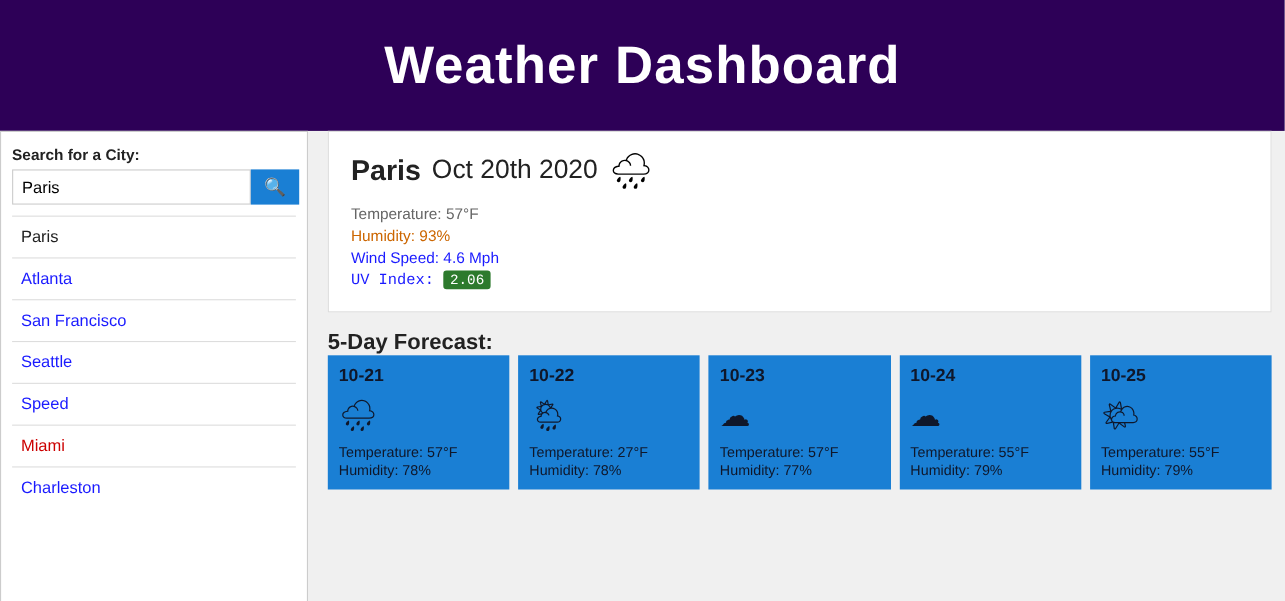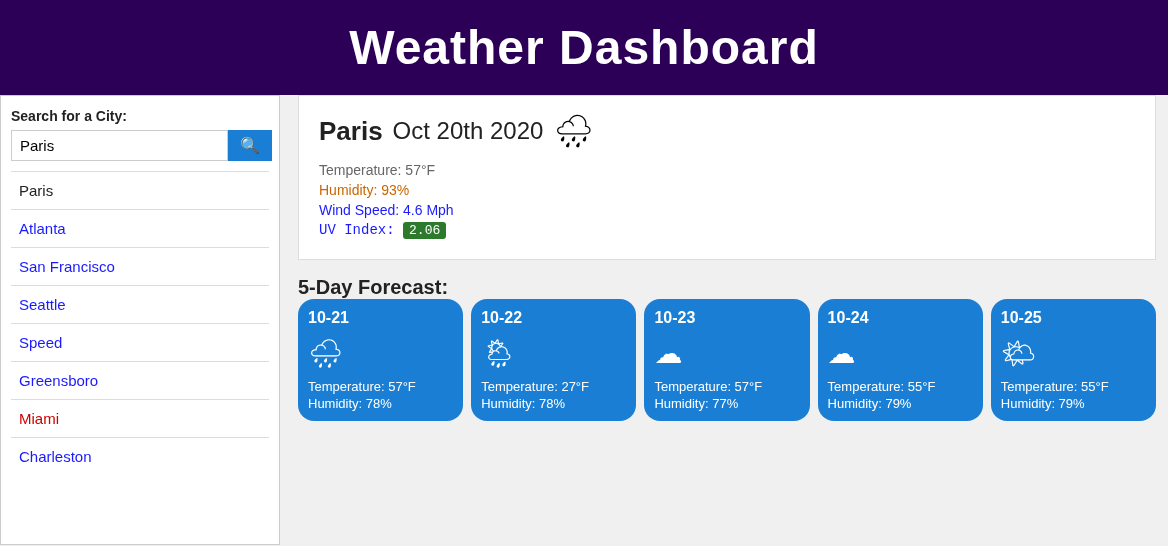--- a/index.html
+++ b/index.html
@@ -2,21 +2,21 @@
 <html><head>
   <meta charset="utf-8">
   <style>
     * { box-sizing: border-box; margin: 0; padding: 0; }
     body { font-family: Arial, sans-serif; background: #f0f0f0; }
 
     .header {
       background: #2d0057;
       color: white;
       text-align: center;
-      padding: 20px 0;
+      padding: 32px 0;
       font-size: 48px;
       font-weight: bold;
       letter-spacing: 1px;
     }
 
     .main-layout {
       display: flex;
       gap: 6px;
       min-height: 450px;
     }
@@ -140,22 +140,22 @@
       color: #222;
     }
 
     .forecast-cards {
       display: flex;
       gap: 8px;
     }
 
     .forecast-card {
       background: #1a7fd4;
-      color: #ffffff;
-      border-radius: 16px;
+      color: #0f172a;
+      border-radius: 0;
       padding: 10px 10px 10px 10px;
       flex: 1;
       min-width: 0;
     }
 
     .forecast-date {
       font-size: 16px;
       font-weight: bold;
       margin-bottom: 6px;
     }
@@ -193,21 +193,20 @@
       <button class="search-button">
         <span>🔍</span>
       </button>
     </div>
     <ul class="city-list">
       <li class="city-paris">Paris</li>
       <li>Atlanta</li>
       <li>San Francisco</li>
       <li>Seattle</li>
       <li>Speed</li>
-      <li>Greensboro</li>
       <li class="city-miami">Miami</li>
       <li>Charleston</li>
     </ul>
   </div>
 
   <div class="content">
 
     <div class="current-weather-card">
       <div class="city-header">
         <span class="city-name">Paris</span>

